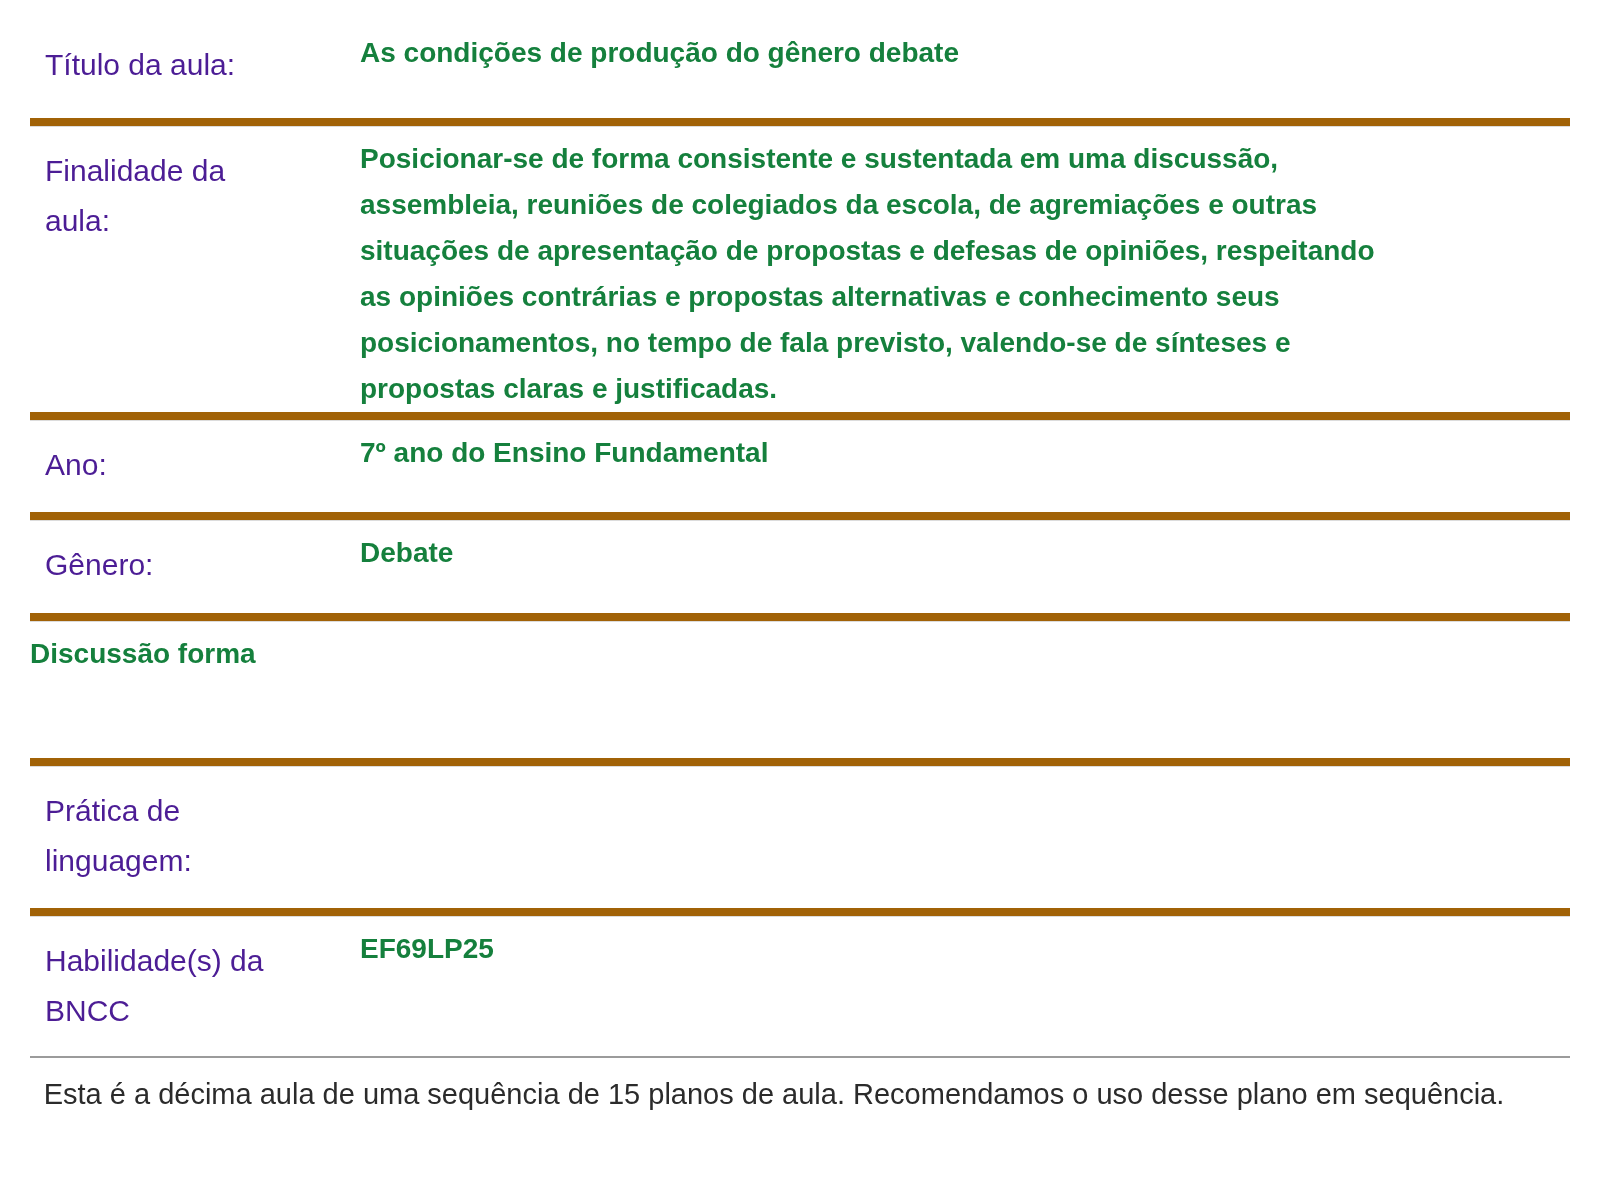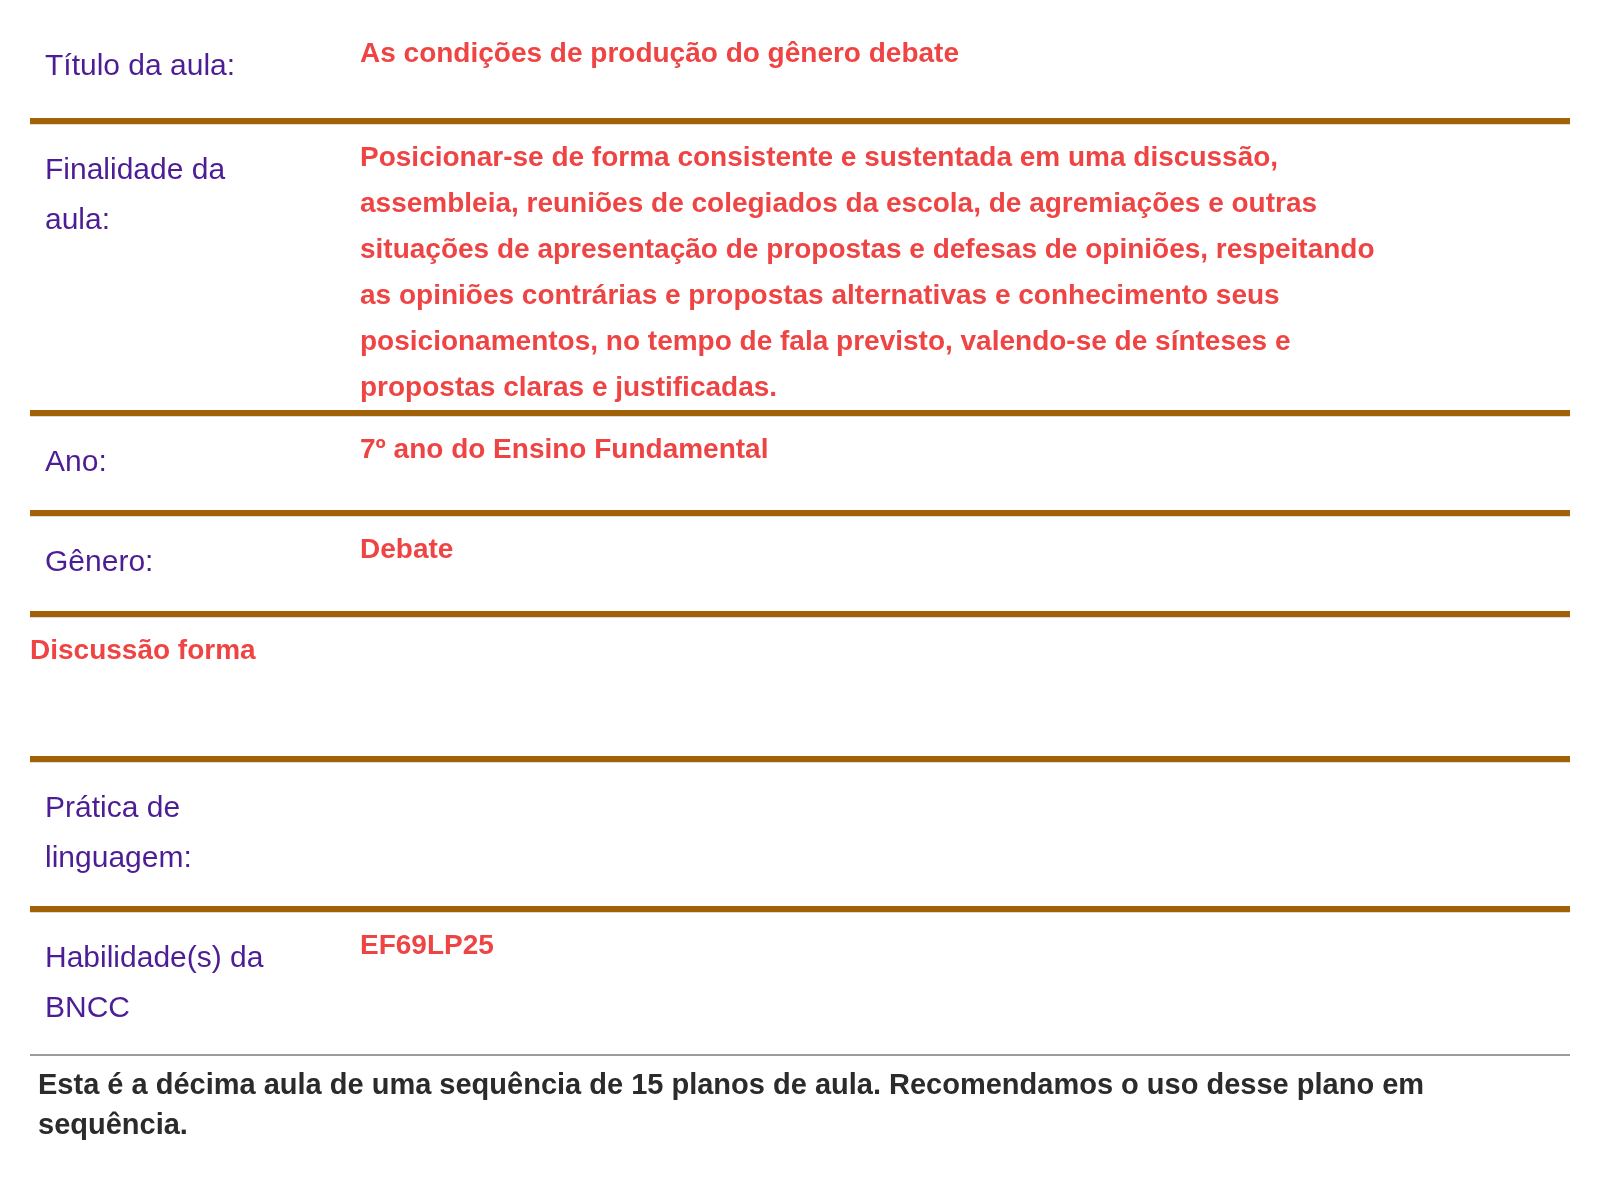--- a/index.html
+++ b/index.html
@@ -21,21 +21,21 @@
   }
   .table {
     margin: 20px 30px 0 30px; 
     width: 1540px;
   }
   .row {
     display: flex;
     box-sizing: border-box;
   }
   .row.bordered {
-    border-top: 6px solid #a16207;
+    border-top: 8px solid #a16207;
     box-shadow: inset 0 1px 0 #dcdcdc;
   }
   .r1 { min-height: 98px; }
   .r2 { min-height: 291px; }
   .r3 { min-height: 100px; }
   .r4 { min-height: 101px; }
   .r5 { min-height: 145px; }
   .r6 { min-height: 150px; }
   .r7 { min-height: 148px; }
   .cell {
@@ -48,38 +48,39 @@
     line-height: 50px;
     color: #4c1d95;
     font-weight: 400;
   }
   .value-cell {
     flex: 1 1 auto;
     padding: 10px 0 0 0;
     font-size: 28px;
     line-height: 46px;
     font-weight: 700;
-    color: #ef4444;
+    color: #15803d;
   }
   .pline {
     white-space: nowrap;
   }
   .bottom-rule {
     border-top: 2px solid #9b9b9b;
     box-shadow: inset 0 1px 0 #dcdcdc;
     height: 0;
   }
   .footer-note {
-    margin: 8px 30px 0 30px;
+    margin: 16px 30px 0 30px;
     padding-left: 8px;
     padding-right: 60px;
     font-size: 29px;
     line-height: 40px;
     color: #2b2b2b;
-    font-weight: 700;
+    font-weight: 400;
+    text-align: center;
   }
 </style>
 </head>
 <body>
 
 <div class="page">
 
   <div class="table">
 
     <div class="row r1">

